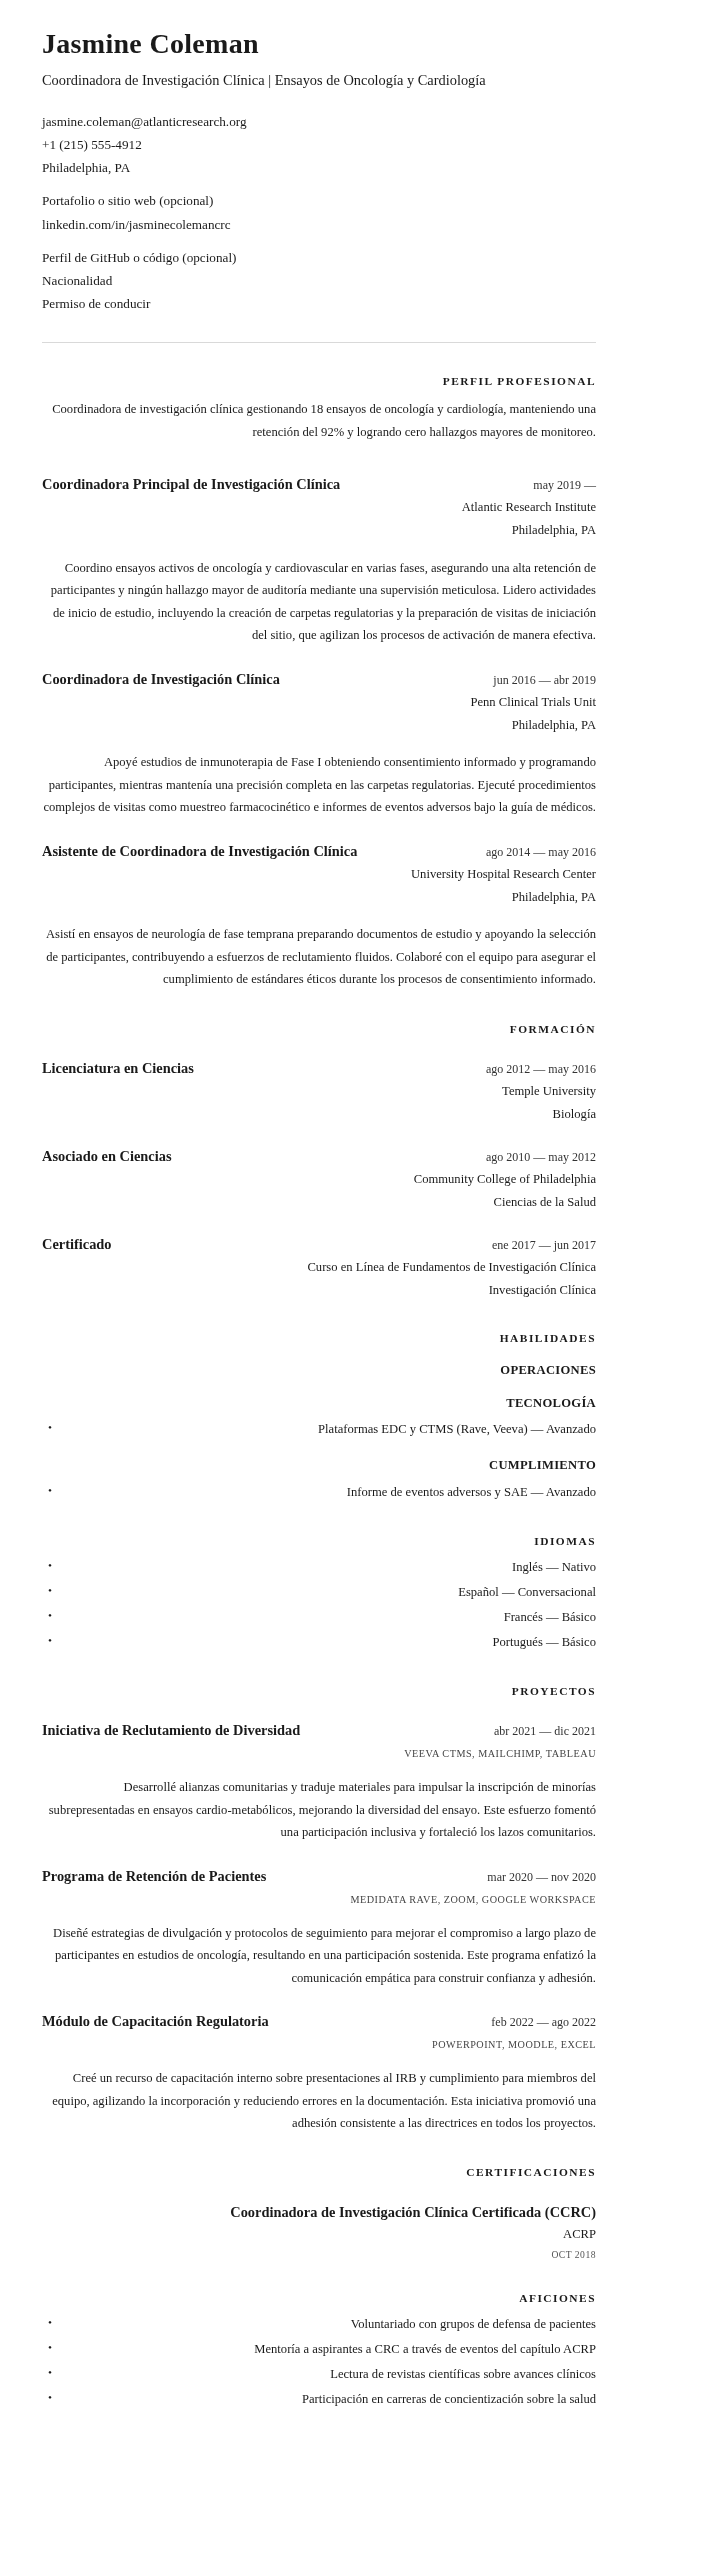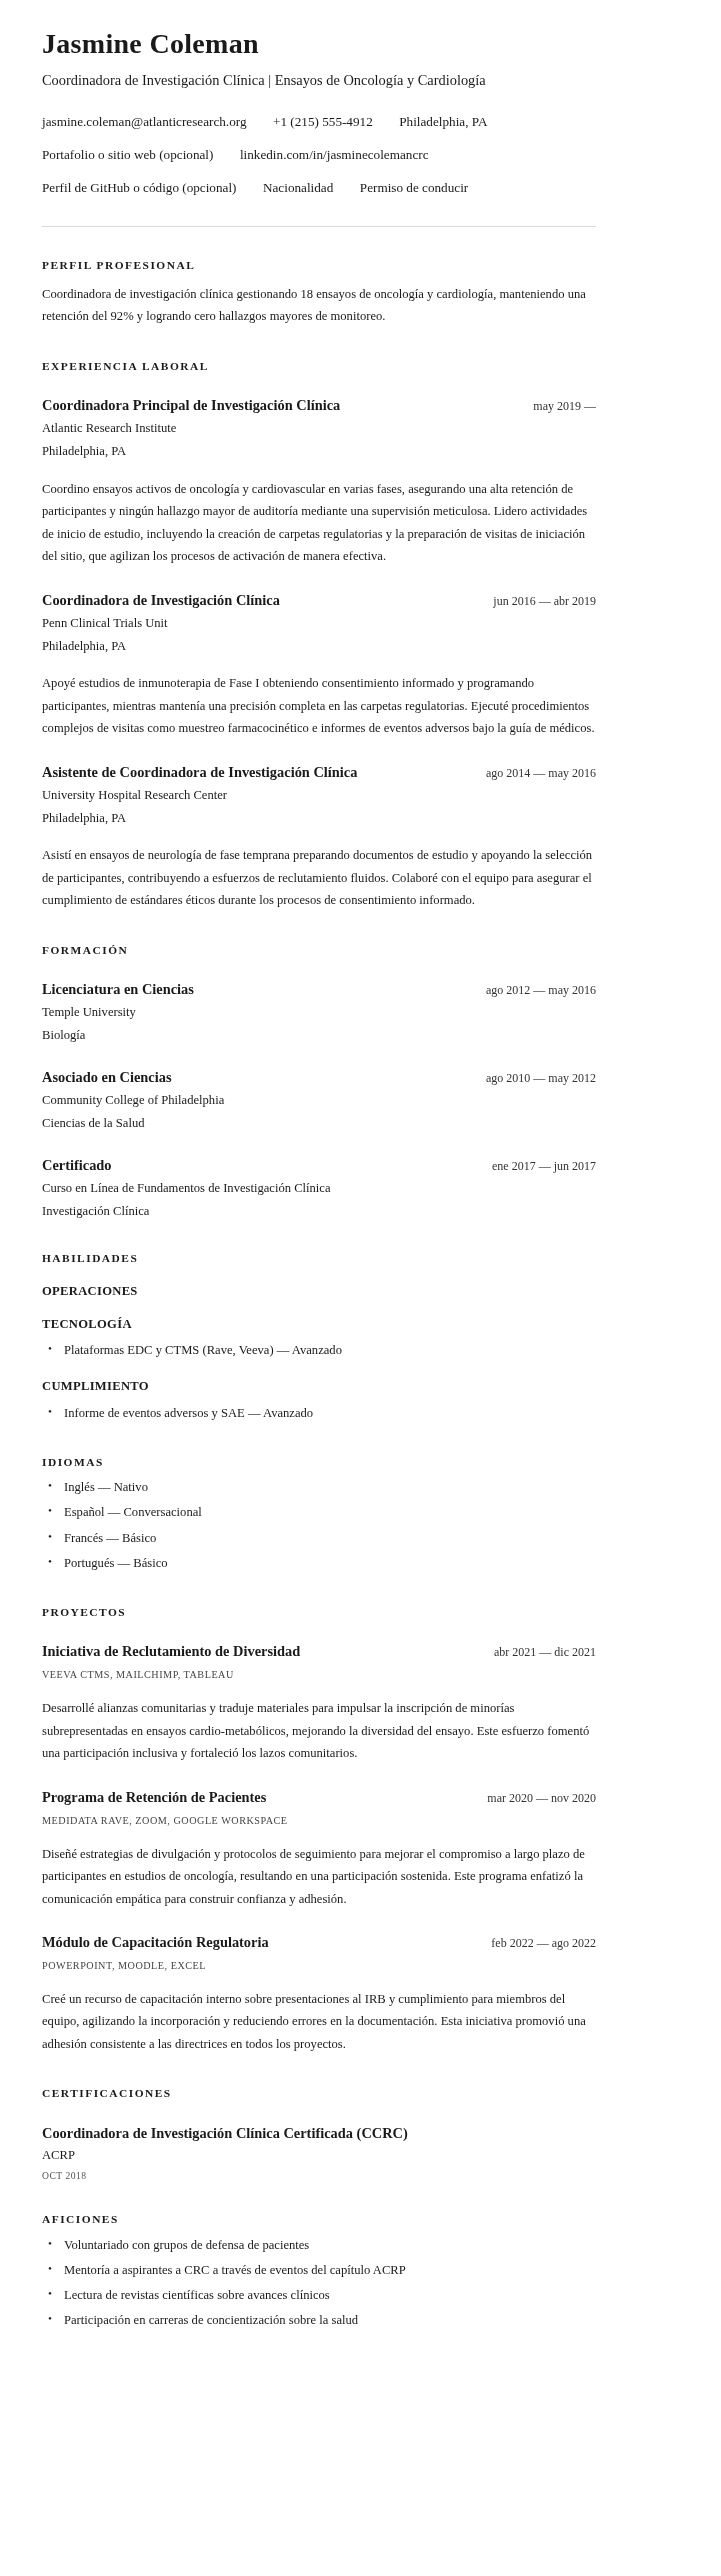--- a/index.html
+++ b/index.html
@@ -31,30 +31,31 @@
     line-height: 1.4;
   }
   .contact-row {
     display: flex;
     flex-wrap: wrap;
     column-gap: 26.5px;
     row-gap: 6px;
     font-size: 13.2px;
     margin-top: 16px;
     line-height: 1.3;
+    flex-direction: column;
   }
   .contact-row.first { margin-top: 23px; }
   .divider {
     border: none;
     border-top: 1.2px solid #d9d9d9;
     margin: 30px 0 0 0;
   }
 
   
-  .section { margin-top: 32px; }
+  .section { margin-top: 32px; text-align: right; }
   .section-label {
     font-size: 11.4px;
     font-weight: 700;
     letter-spacing: 1.5px;
     line-height: 1.2;
   }
   .para {
     font-size: 12.6px;
     line-height: 1.78;
     margin-top: 9.6px;
@@ -157,21 +158,20 @@
     </div>
     <hr class="divider">
   </header>
 
   <section class="section">
     <div class="section-label">PERFIL PROFESIONAL</div>
     <p class="para">Coordinadora de investigación clínica gestionando 18 ensayos de oncología y cardiología, manteniendo una retención del 92% y logrando cero hallazgos mayores de monitoreo.</p>
   </section>
 
   <section class="section">
-    <div class="section-label">EXPERIENCIA LABORAL</div>
 
     <div class="entry">
       <div class="entry-head">
         <span class="entry-title">Coordinadora Principal de Investigación Clínica</span>
         <span class="entry-date">may 2019 —</span>
       </div>
       <div class="entry-sub">Atlantic Research Institute</div>
       <div class="entry-sub2">Philadelphia, PA</div>
       <p class="entry-desc">Coordino ensayos activos de oncología y cardiovascular en varias fases, asegurando una alta retención de participantes y ningún hallazgo mayor de auditoría mediante una supervisión meticulosa. Lidero actividades de inicio de estudio, incluyendo la creación de carpetas regulatorias y la preparación de visitas de iniciación del sitio, que agilizan los procesos de activación de manera efectiva.</p>
     </div>

